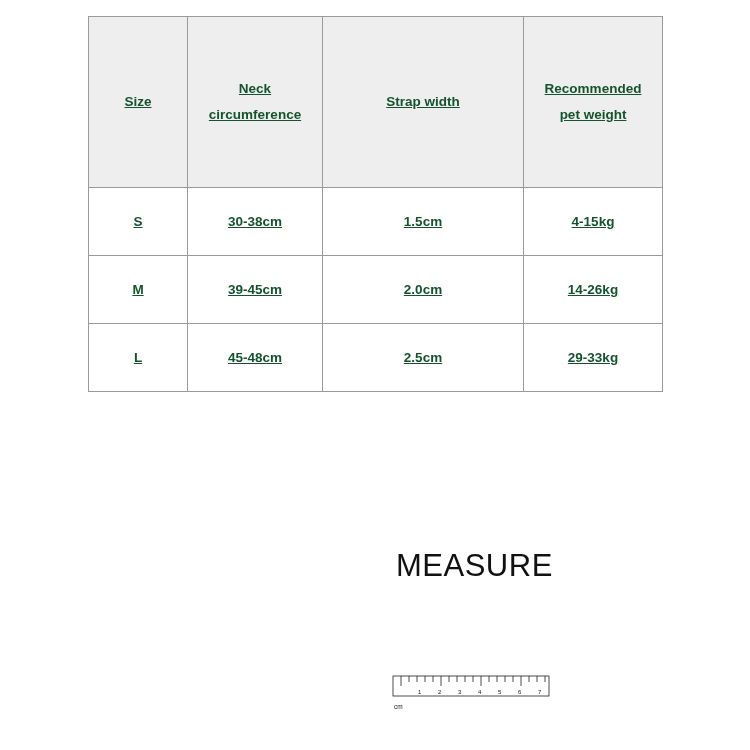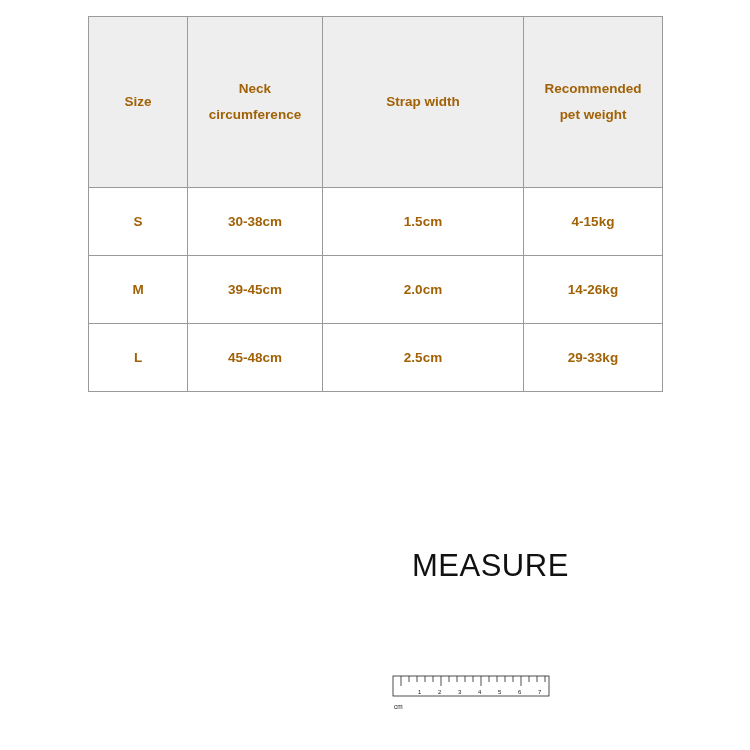--- a/index.html
+++ b/index.html
@@ -24,22 +24,23 @@
     width: 570px;
     border-collapse: collapse;
     table-layout: fixed;
   }
   .size-table th,
   .size-table td {
     border: 1px solid #9a9a9a;
     text-align: center;
     font-size: 13.5px;
     font-weight: bold;
-    color: #a16207;
+    color: #14532d;
     padding: 0;
+    text-decoration: underline;
   }
   .size-table thead th {
     background: #eeeeee;
     height: 170px;
     vertical-align: middle;
     line-height: 1.95;
     font-size: 13.5px;
   }
   .size-table tbody td {
     height: 67px;
@@ -63,21 +64,20 @@
   }
 
   .measure-word {
     position: absolute;
     left: 396px;
     top: 548px;
     font-size: 31px;
     letter-spacing: 0.5px;
     color: #111111;
     font-family: "Liberation Sans", sans-serif;
-    margin-left: 16px;
   }
 
   .ruler {
     position: absolute;
     left: 392px;
     top: 672px;
   }
   .ruler-unit {
     position: absolute;
     left: 394px;

